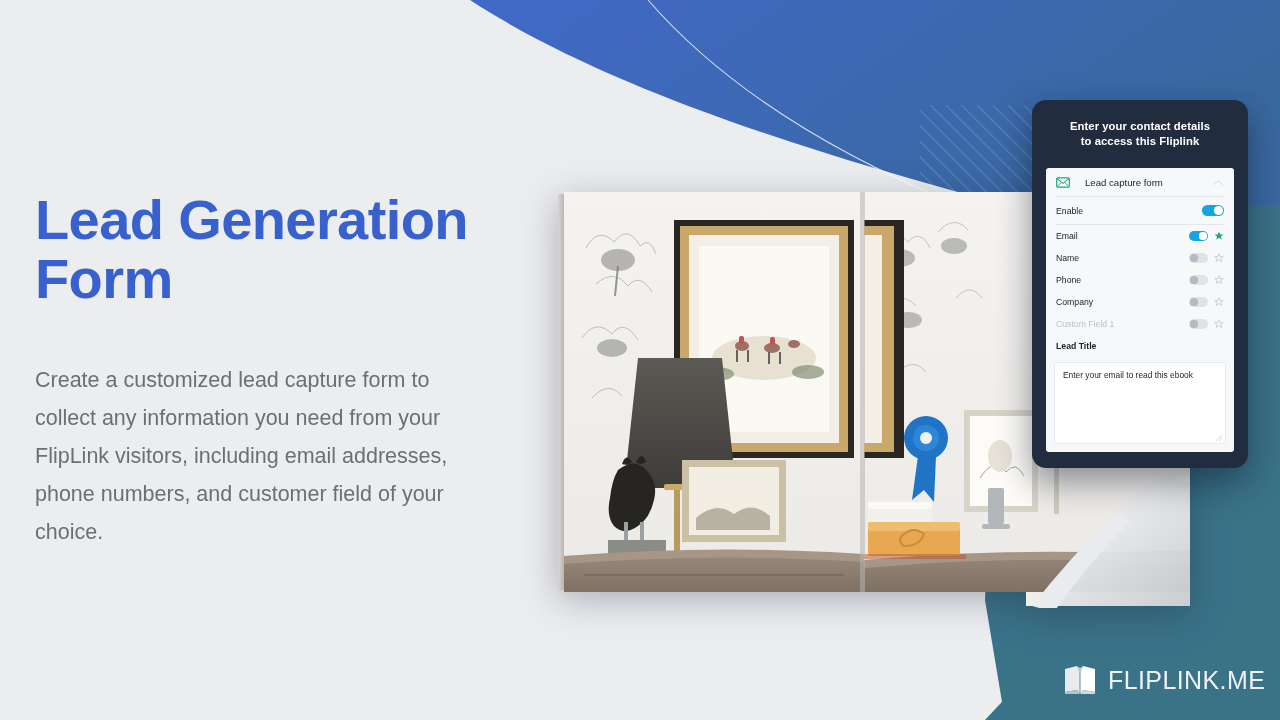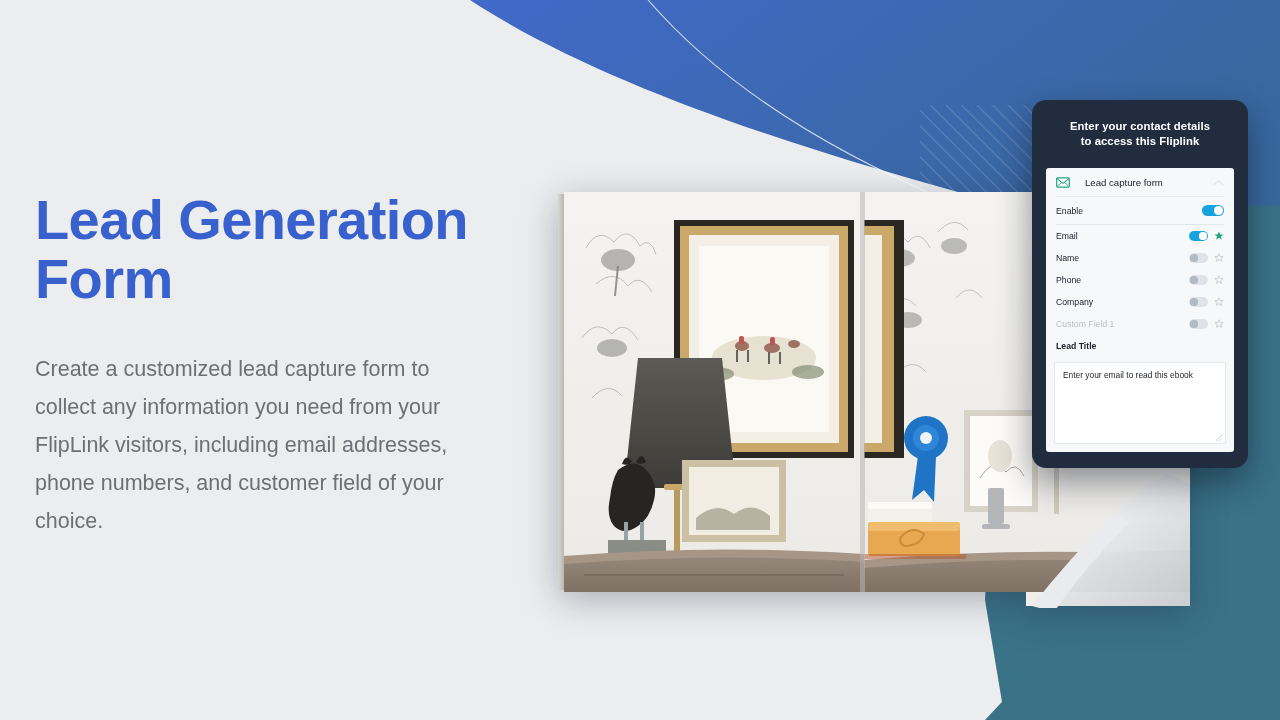--- a/index.html
+++ b/index.html
@@ -27,21 +27,21 @@
   .headline{
     margin:0;
     font-size:56px;
     line-height:59px;
     font-weight:bold;
     letter-spacing:-0.6px;
     color:#3861CE;
     font-family:"Liberation Sans", sans-serif;
   }
   .body-copy{
-    margin:42px 0 0 0;
+    margin:53px 0 0 0;
     font-size:21.5px;
     line-height:38px;
     color:#6c6f73;
     font-weight:normal;
     max-width:450px;
   }
 
   
   .book{
     position:absolute;left:556px;top:188px;width:640px;height:420px;
@@ -466,14 +466,24 @@
       <div class="textarea">
         <div class="textarea-text">Enter your email to read this ebook</div>
         <svg class="resize-grip" viewBox="0 0 6 6">
           <path d="M6 0 L0 6 M6 3 L3 6" stroke="#6b7077" stroke-width="0.8" fill="none"></path>
         </svg>
       </div>
 
     </div>
   </div>
 
+  <div class="logo">
+    <svg class="logo-book" viewBox="0 0 34 30">
+      <path d="M2 4 L14 1 L16.6 7 L16.6 29 L14 25 L2 27 Z" fill="#e8ecef"></path>
+      <path d="M32 4 L20 1 L17.4 7 L17.4 29 L20 25 L32 27 Z" fill="#ffffff"></path>
+      <path d="M14 1 L16.6 7 L17.4 7 L20 1 L17 3 Z" fill="#c6ced4"></path>
+      <path d="M2 27 L14 25 L16.6 29 L2 29 Z" fill="#b9c2c9"></path>
+      <path d="M32 27 L20 25 L17.4 29 L32 29 Z" fill="#d2d9de"></path>
+    </svg>
+    <span class="logo-text">FLIPLINK.ME</span>
+  </div>
 
 </div>
 
 </body></html>

